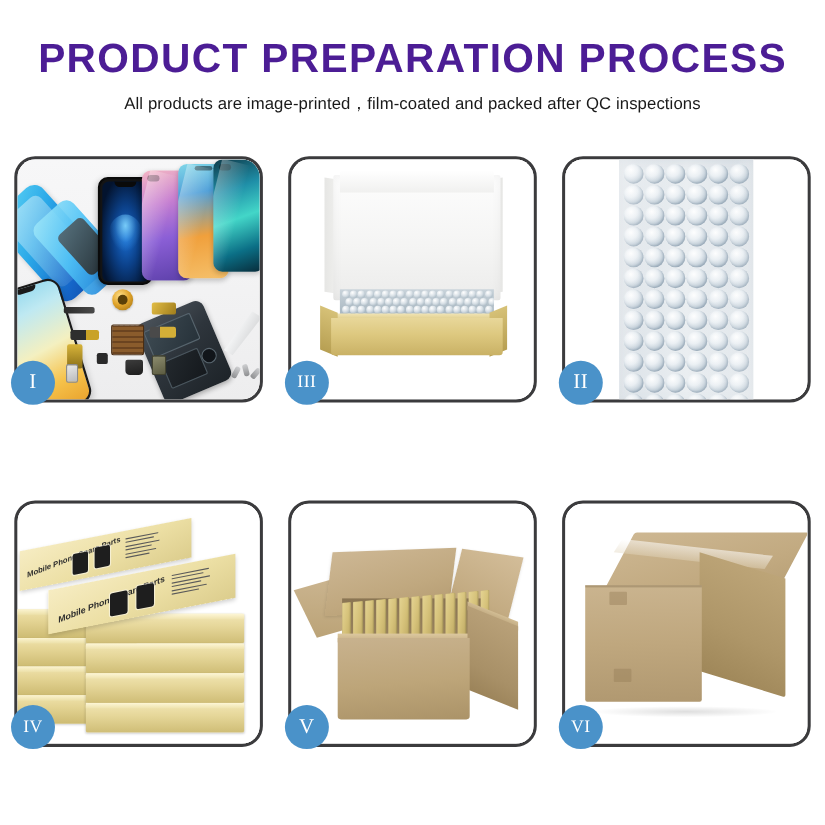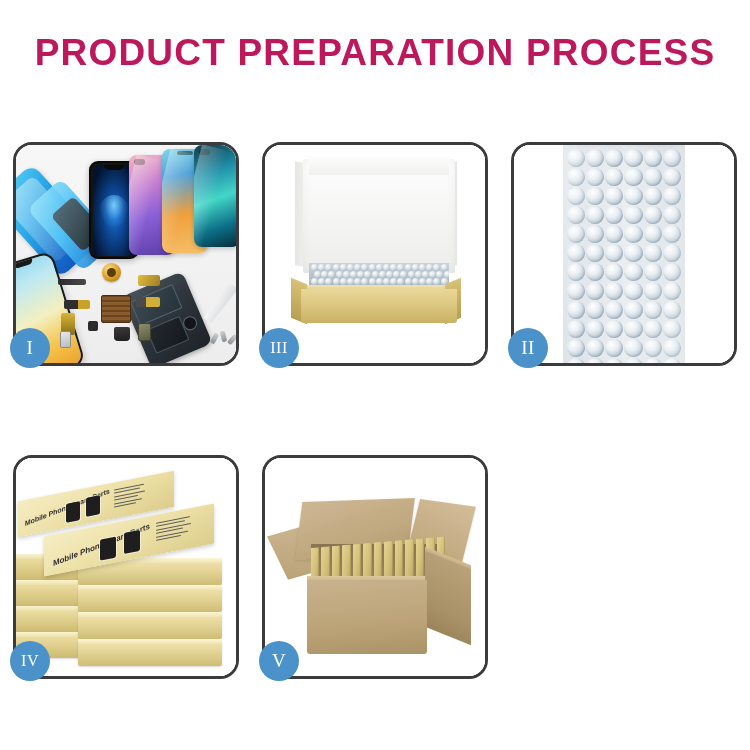--- a/index.html
+++ b/index.html
@@ -13,21 +13,21 @@
     position: relative;
   }
 
   
   .header { width: 750px; padding-top: 34px; text-align: center; }
 
   .title {
     font-size: 37px;
     font-weight: 700;
     letter-spacing: 1.2px;
-    color: #be185d;
+    color: #4c1d95;
     line-height: 1.05;
     white-space: nowrap;
   }
 
   .subtitle {
     margin-top: 11px;
     font-size: 15.2px;
     font-weight: 400;
     color: #1a1a1a;
     letter-spacing: 0.1px;
@@ -483,20 +483,21 @@
   .c6-shadow {
     position: absolute; left: 26px; bottom: 24px; width: 166px; height: 10px;
     background: radial-gradient(ellipse at 50% 50%, rgba(0,0,0,.13) 0%, rgba(0,0,0,0) 72%);
   }
 </style>
 </head>
 <body>
 
 <div class="header">
   <div class="title">PRODUCT PREPARATION PROCESS</div>
+  <div class="subtitle">All products are image-printed，film-coated and packed after QC inspections</div>
 </div>
 
 <div class="grid">
 
   <div class="panel">
     <div class="panel-inner">
       <div class="p1-bg">
         <div class="film-phone"></div>
         <div class="film-phone2"></div>
         <div class="film-phone3"></div>
@@ -804,14 +805,29 @@
           </div>
         <div class="c5-rim-right"></div>
         <div class="c5-rim-front"></div>
         <div class="c5-body-right"></div>
         <div class="c5-body-front"></div>
       </div>
     </div>
     <div class="badge">V</div>
   </div>
 
+  <div class="panel">
+    <div class="panel-inner">
+      <div class="b6-bg">
+        <div class="c6-top"></div>
+        <div class="c6-tape"></div>
+        <div class="c6-side"></div>
+        <div class="c6-front"></div>
+        <div class="c6-seam"></div>
+        <div class="c6-tab1"></div>
+        <div class="c6-tab2"></div>
+        <div class="c6-shadow"></div>
+      </div>
+    </div>
+    <div class="badge wide">VI</div>
+  </div>
 
 </div>
 
 </body></html>

